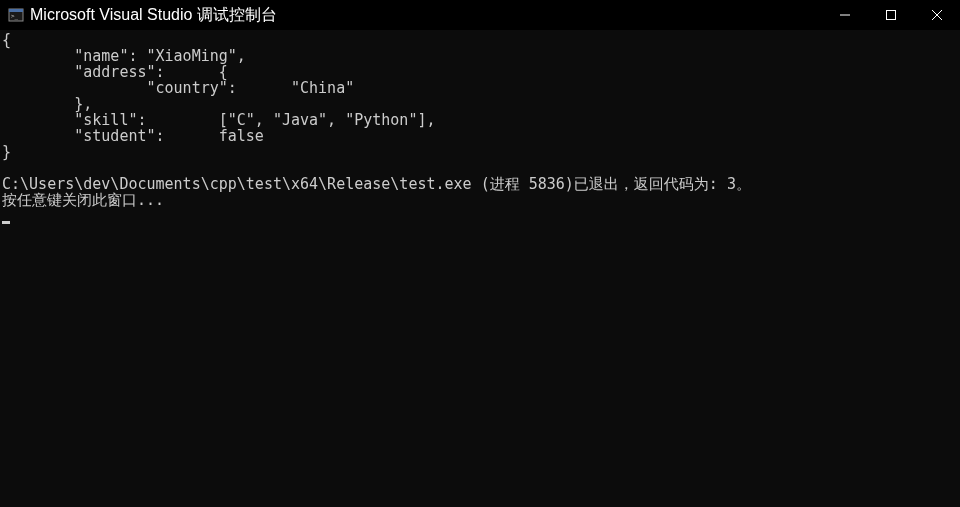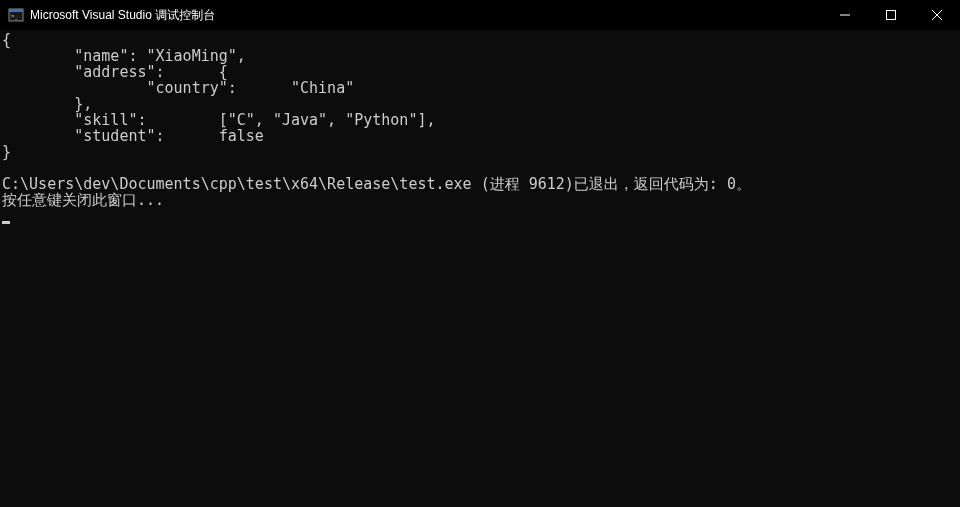--- a/index.html
+++ b/index.html
@@ -27,21 +27,21 @@
       gap: 6px;
     }
     .app-icon {
       width: 16px;
       height: 16px;
       display: flex;
       align-items: center;
       justify-content: center;
     }
     .app-icon svg { width: 16px; height: 16px; }
-    .title-text { font-size: 12px; text-align: right; }
+    .title-text { font-size: 16px; text-align: right; }
     .window-controls {
       display: flex;
       height: 100%;
     }
     .win-btn {
       width: 46px;
       height: 30px;
       display: flex;
       align-items: center;
       justify-content: center;
@@ -105,15 +105,15 @@
 
 <div class="console"><span>{</span>
 <span>        "name": "XiaoMing",</span>
 <span>        "address":      {</span>
 <span>                "country":      "China"</span>
 <span>        },</span>
 <span>        "skill":        ["C", "Java", "Python"],</span>
 <span>        "student":      false</span>
 <span>}</span>
 <span></span>
-<span>C:\Users\dev\Documents\cpp\test\x64\Release\test.exe (进程 9612)已退出，返回代码为: 0。</span>
+<span>C:\Users\dev\Documents\cpp\test\x64\Release\test.exe (进程 5836)已退出，返回代码为: 3。</span>
 <span>按任意键关闭此窗口...</span>
 <span class="cursor"></span></div>
 
 </body></html>

